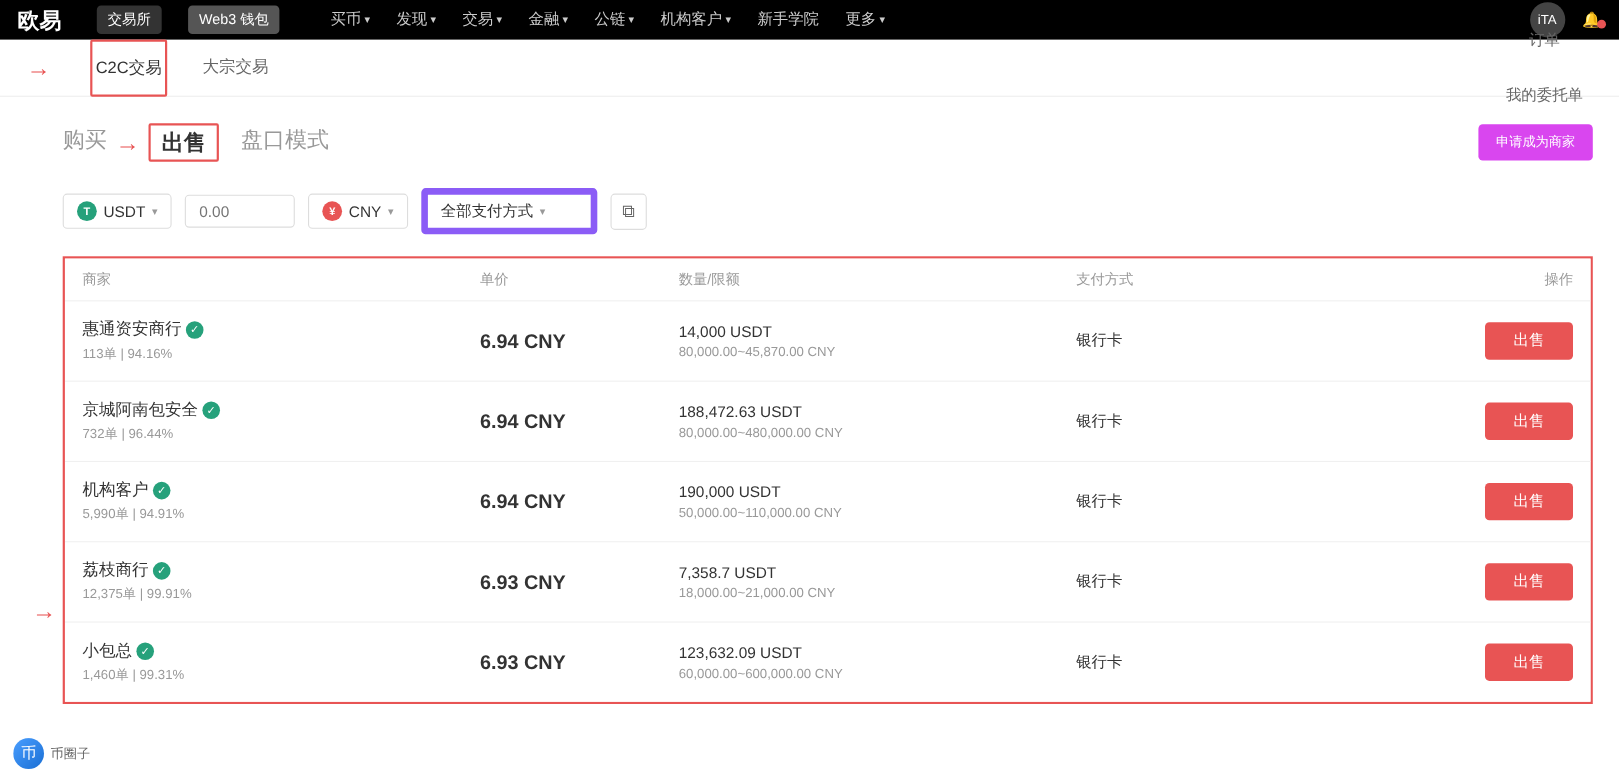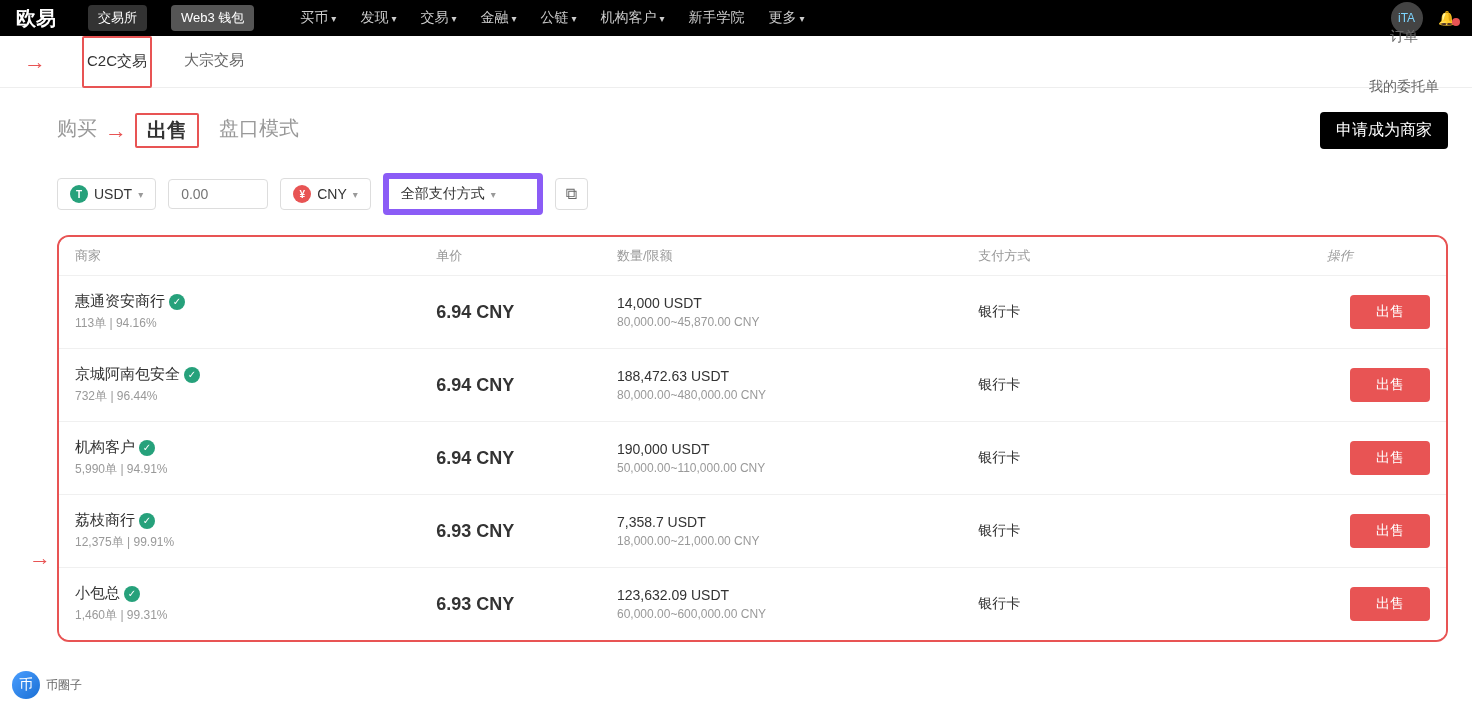--- a/index.html
+++ b/index.html
@@ -57,21 +57,21 @@
       gap: 16px;
     }
     .avatar-circle {
       width: 32px;
       height: 32px;
       border-radius: 50%;
       background: #444;
       display: flex;
       align-items: center;
       justify-content: center;
-      color: #7dd3fc;
+      color: #ffffff;
       font-size: 12px;
       margin-left: 44px;
     }
 
     
     .sub-nav {
       border-bottom: 1px solid #eee;
       display: flex;
       align-items: center;
       padding: 0 24px;
@@ -137,26 +137,26 @@
     .tab-item.active {
       color: #333;
       font-weight: bold;
       border-bottom: 2px solid #e85454;
       border: 2px solid #e85454;
       padding: 2px 10px;
       border-radius: 2px;
     }
     .apply-merchant-btn {
       margin-left: auto;
-      background: #000000;
+      background: #d946ef;
       color: #fff;
       border: none;
       border-radius: 4px;
       padding: 8px 16px;
-      font-size: 16px;
+      font-size: 12px;
       cursor: pointer;
     }
 
     
     .filters {
       display: flex;
       align-items: center;
       gap: 12px;
       margin-bottom: 20px;
     }
@@ -210,21 +210,21 @@
       padding: 6px 10px;
       cursor: pointer;
       background: #fff;
       font-size: 16px;
       color: #666;
     }
 
     
     .table-container {
       border: 2px solid #e85454;
-      border-radius: 12px;
+      border-radius: 0;
       overflow: hidden;
       position: relative;
     }
     .table-header {
       display: grid;
       grid-template-columns: 2fr 1fr 2fr 1.5fr 1fr;
       padding: 10px 16px;
       color: #999;
       font-size: 13px;
       background: #fff;
@@ -440,21 +440,21 @@
 
   <div class="outer-wrapper">
     <div class="table-wrapper">
       <div class="table-container">
 
         <div class="table-header">
           <span>商家</span>
           <span>单价</span>
           <span>数量/限额</span>
           <span>支付方式</span>
-          <span style="text-align:center;font-style:italic;">操作</span>
+          <span style="text-align:right;">操作</span>
         </div>
 
         <div class="table-row">
           <div>
             <div class="merchant-name">
               <span>惠通资安商行</span>
               <span class="verified-icon">✓</span>
             </div>
             <div class="merchant-stats">
               <span>113单</span>

